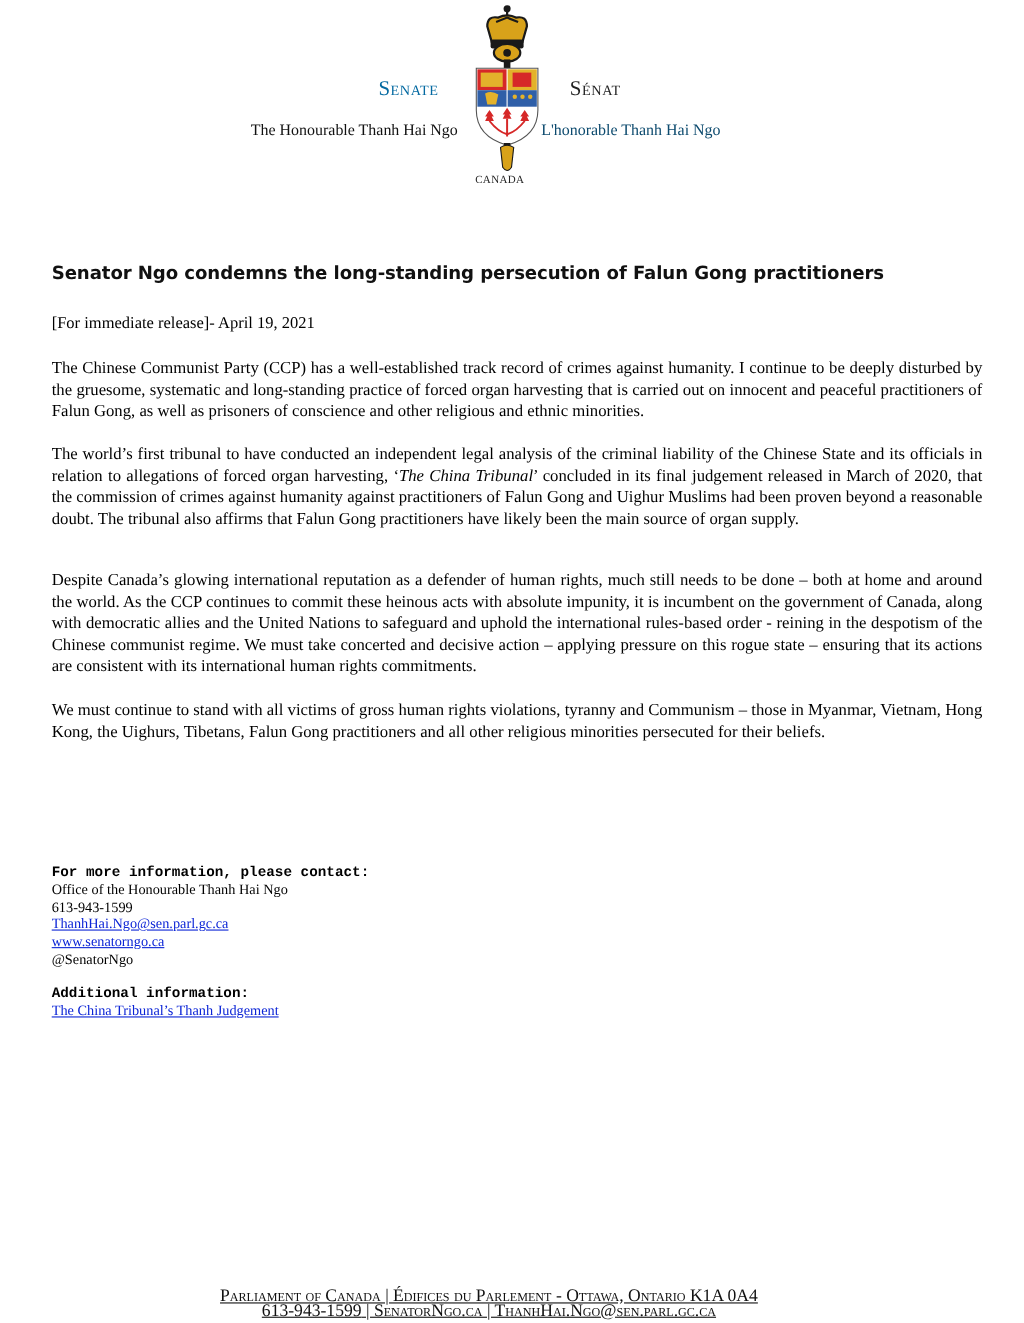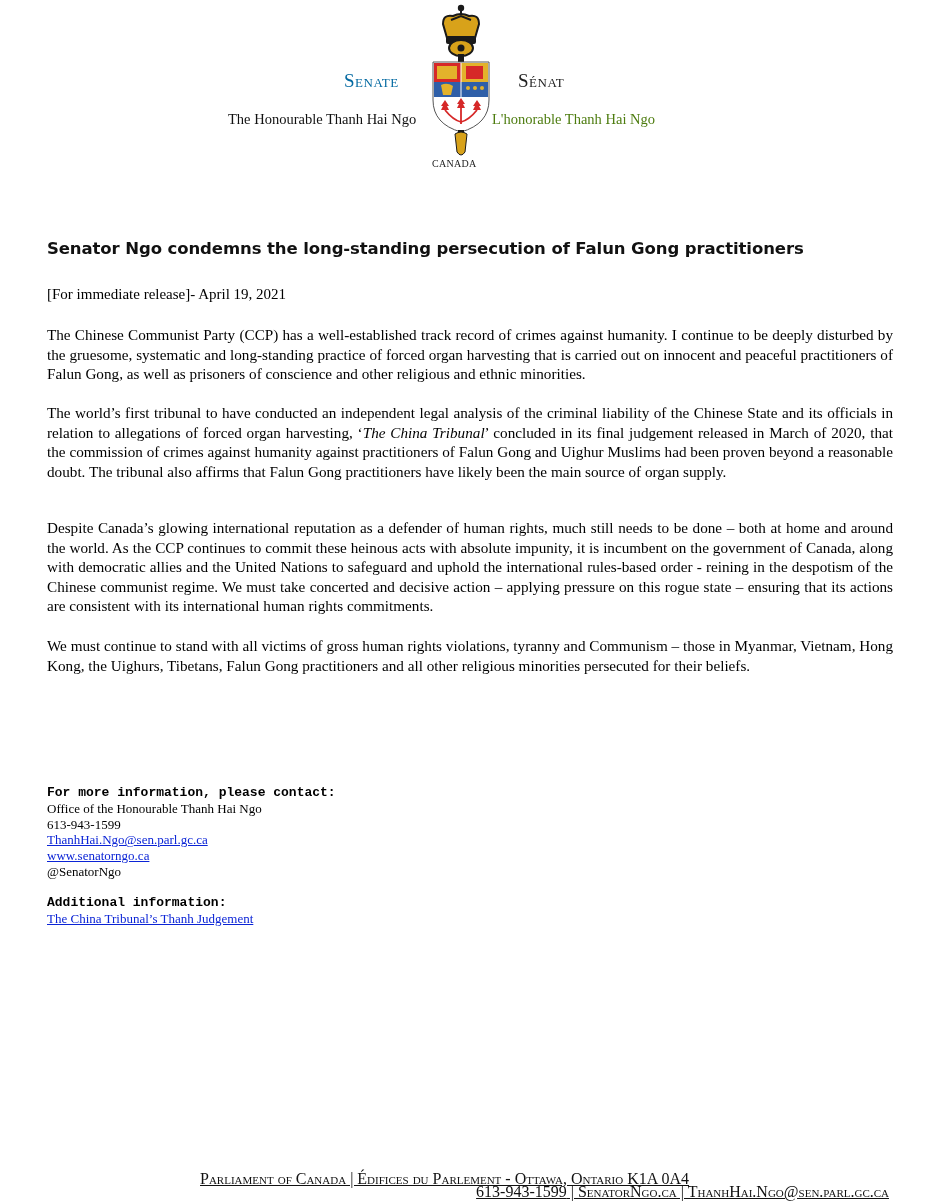--- a/index.html
+++ b/index.html
@@ -4,42 +4,42 @@
 <style>
   html, body { margin: 0; padding: 0; background: #ffffff; }
   body { width: 931px; height: 1203px; position: relative; overflow: hidden; color: #000; }
   .serif { font-family: "Liberation Serif", "DejaVu Serif", serif; }
   .sans { font-family: "DejaVu Sans", "Liberation Sans", sans-serif; }
 
   .letterhead { position: absolute; left: 0; top: 0; width: 931px; height: 180px; }
   .senate-en { position: absolute; left: 344px; top: 70px; font-size: 19px; font-variant: small-caps; letter-spacing: 0.5px; color: #0369a1; }
   .senate-fr { position: absolute; left: 497px; top: 70px; font-size: 19px; font-variant: small-caps; letter-spacing: 0.5px; color: #222; margin-left: 21px; }
   .name-en { position: absolute; left: 228px; top: 111px; font-size: 14.5px; color: #111; }
-  .name-fr { position: absolute; left: 492px; top: 111px; font-size: 14.5px; color: #4d7c0f; }
+  .name-fr { position: absolute; left: 492px; top: 111px; font-size: 14.5px; color: #0c4a6e; }
   .canada { position: absolute; left: 432px; top: 158px; font-size: 10px; letter-spacing: 0.3px; color: #222; }
   .arms { position: absolute; left: 425px; top: 2px; width: 72px; height: 156px; }
 
   .headline { position: absolute; left: 47px; top: 239px; font-size: 16.5px; font-weight: bold; color: #111; letter-spacing: -0.1px; }
   .dateline { position: absolute; left: 47px; top: 286px; font-size: 15px; }
 
   .body { position: absolute; left: 47px; width: 846px; font-size: 15.2px; line-height: 19.5px; text-align: justify; }
   .p1 { top: 325px; }
   .p2 { top: 403px; }
   .p3 { top: 518px; }
   .p4 { top: 636px; }
 
   .contact { position: absolute; left: 47px; top: 785px; font-size: 13px; line-height: 15.8px; }
   .contact .bold { font-weight: bold; font-family: Liberation Mono, monospace; }
   .contact a { color: #0b24d6; text-decoration: underline; }
   .gap { height: 15px; }
 
   .footer { position: absolute; left: 0; width: 889px; text-align: center; font-size: 16px; color: #111; text-decoration: underline; }
   .footer .sc { font-variant: small-caps; }
   .f1 { top: 1170px; }
-  .f2 { top: 1183px; text-align: right; }
+  .f2 { top: 1183px; }
 </style>
 </head>
 <body>
 
 <div class="letterhead">
   <div class="senate-en serif">Senate</div>
   <div class="senate-fr serif">Sénat</div>
   <div class="name-en serif">The Honourable Thanh Hai Ngo</div>
   <div class="name-fr serif">L'honorable Thanh Hai Ngo</div>
 

